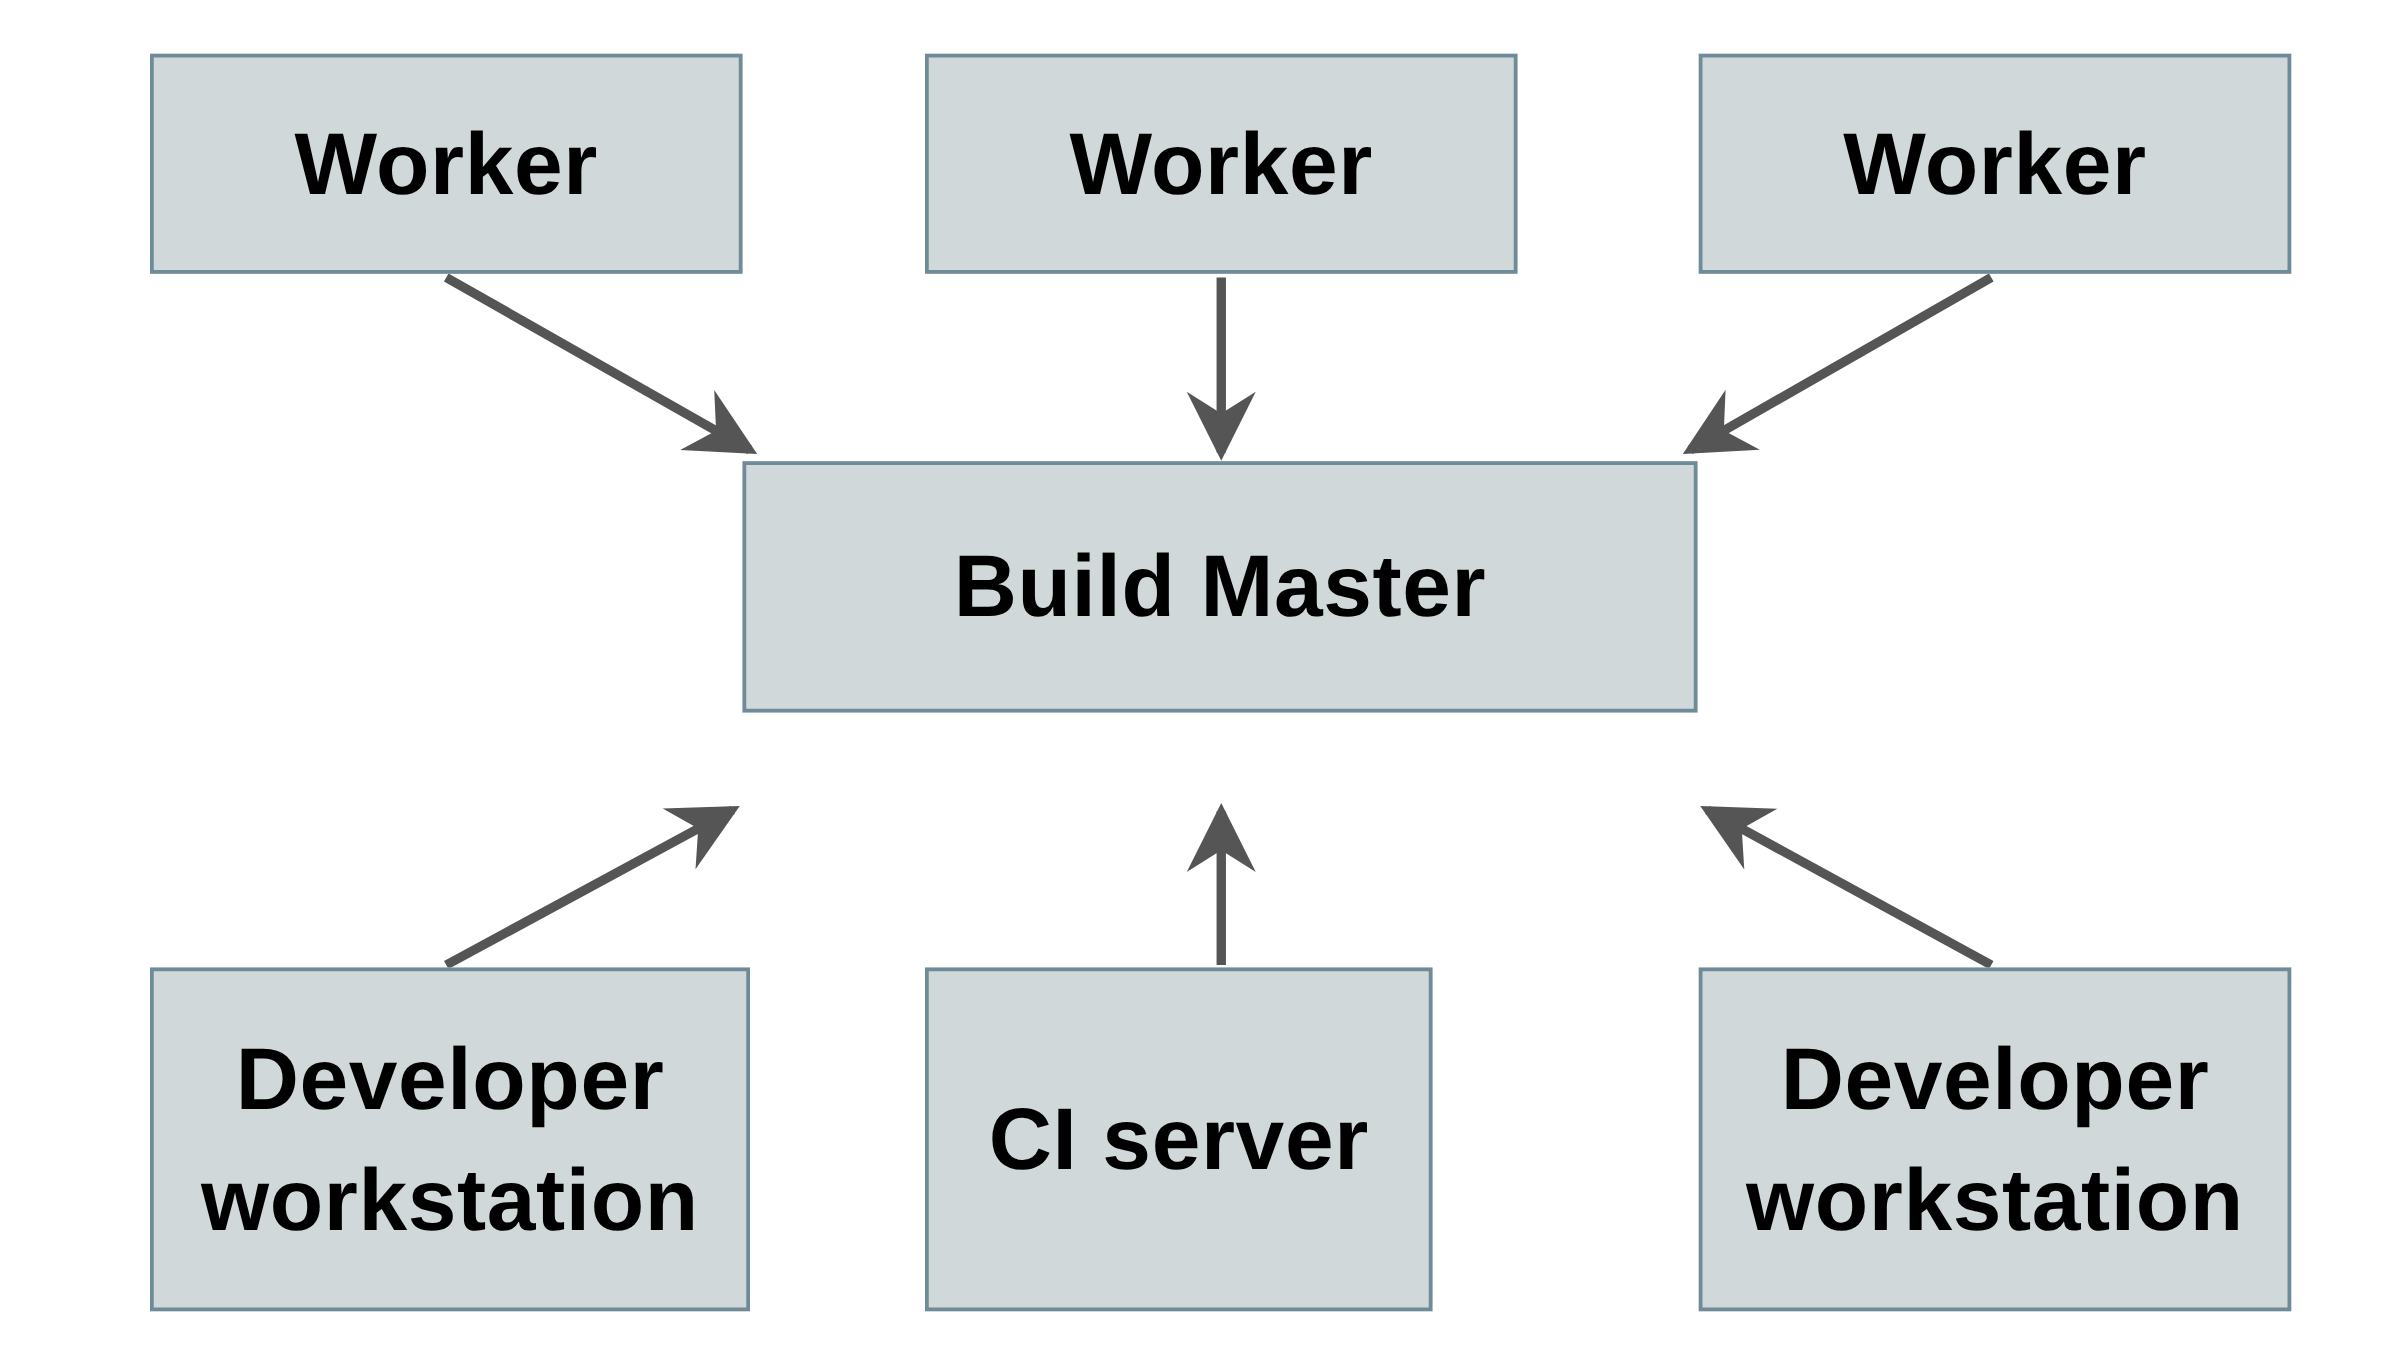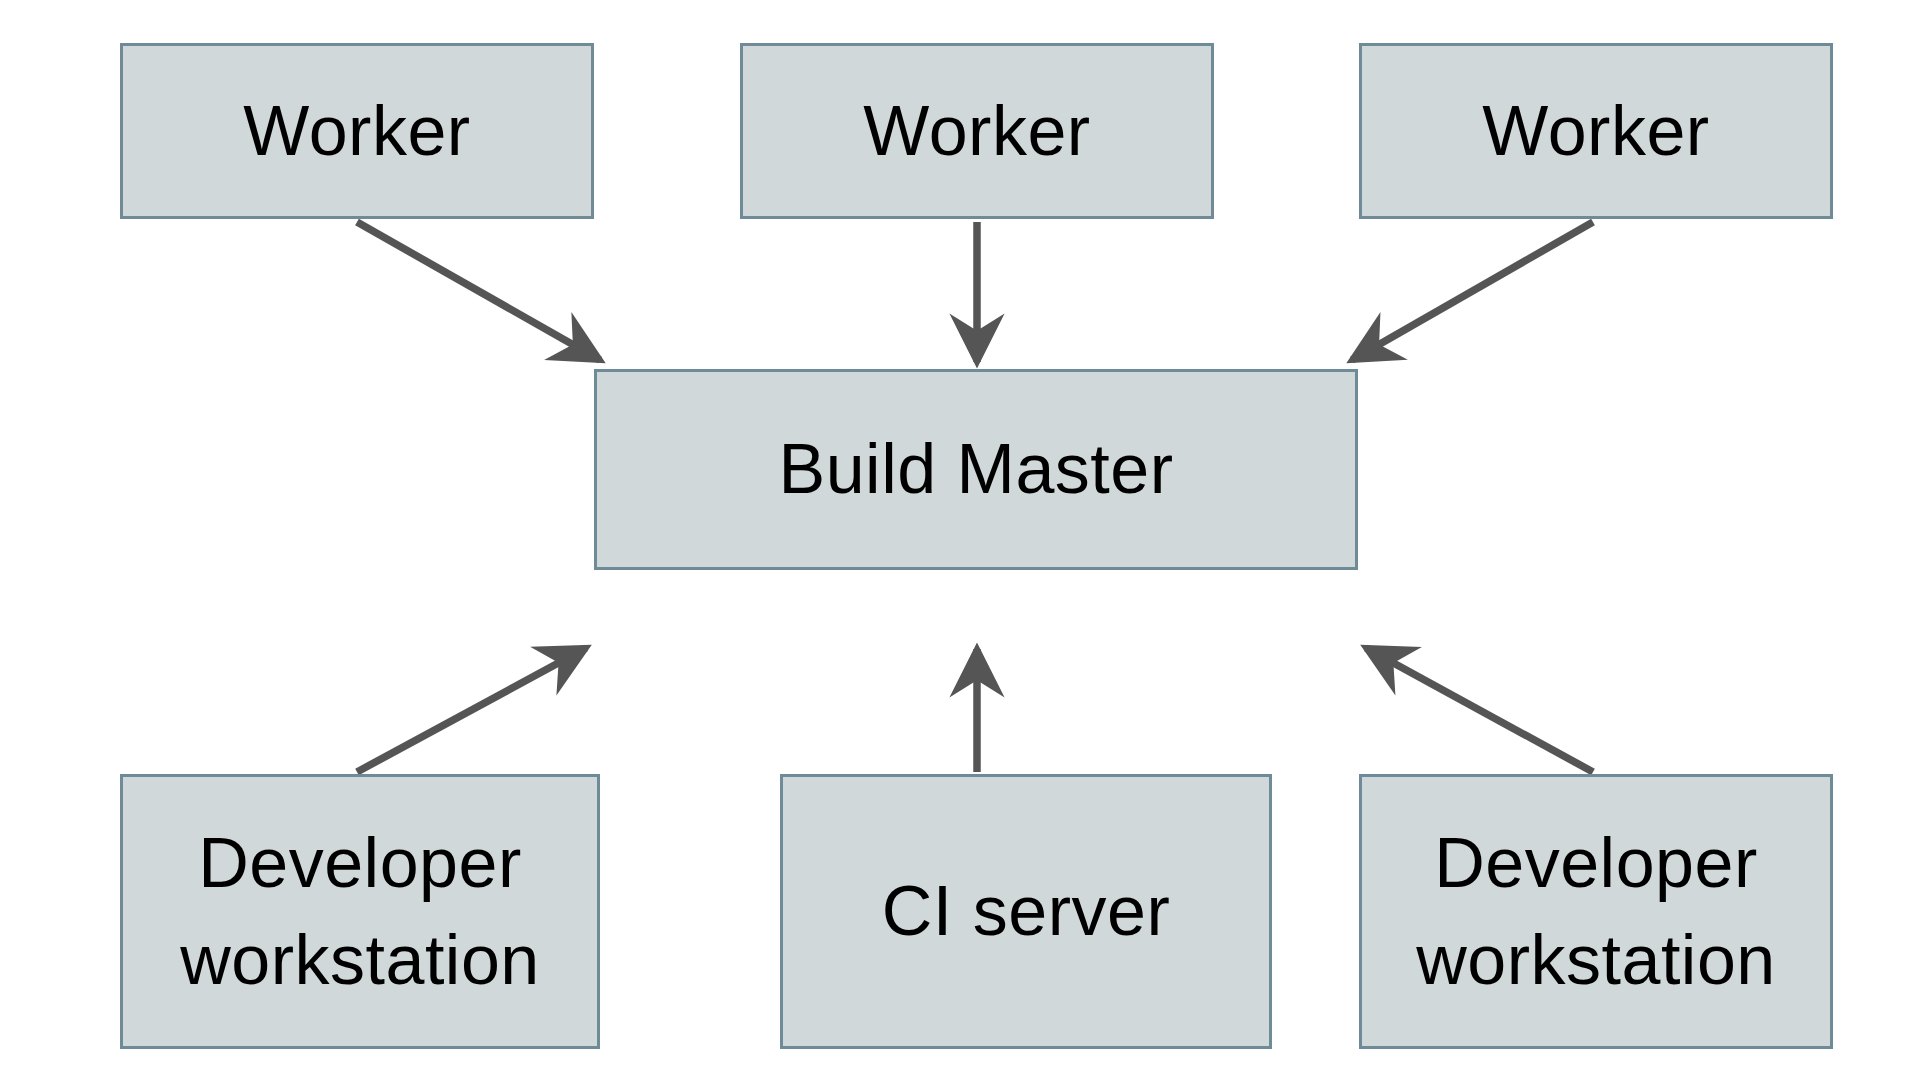--- a/index.html
+++ b/index.html
@@ -11,20 +11,21 @@
   }
   * { margin: 0; padding: 0; box-sizing: border-box; }
   html, body { background: #ffffff; }
   .canvas {
     position: relative;
     width: 1910px;
     height: 1090px;
     background: var(--background);
     overflow: hidden;
     font-family: "Liberation Sans", sans-serif;
+    font-weight: bold;
   }
   .arrows {
     position: absolute;
     left: 0; top: 0;
     width: 1910px;
     height: 1090px;
     pointer-events: none;
   }
   .arrows line {
     stroke: var(--arrow);
@@ -42,21 +43,21 @@
     color: var(--text);
     font-size: 70px;
     line-height: 1.38;
     letter-spacing: 0.5px;
   }
   .n-worker1 { left: 120px; top: 43px;  width: 474px; height: 176px; }
   .n-worker2 { left: 740px; top: 43px;  width: 474px; height: 176px; }
   .n-worker3 { left: 1359px; top: 43px; width: 474px; height: 176px; }
   .n-build   { left: 594px; top: 369px; width: 764px; height: 201px; }
   .n-devl    { left: 120px; top: 774px; width: 480px; height: 275px; padding: 0 30px; }
-  .n-ci      { left: 780px; top: 774px; width: 492px; height: 275px; }
+  .n-ci      { left: 740px; top: 774px; width: 406px; height: 275px; }
   .n-devr    { left: 1359px; top: 774px; width: 474px; height: 275px; padding: 0 30px; }
 </style>
 </head>
 <body>
 
 <div class="canvas">
 
   <svg class="arrows" viewBox="0 0 1910 1090" xmlns="http://www.w3.org/2000/svg">
     <defs>
       <marker id="ah" viewBox="0 0 10 10" refX="8.5" refY="5" markerWidth="8" markerHeight="8" orient="auto-start-reverse">

